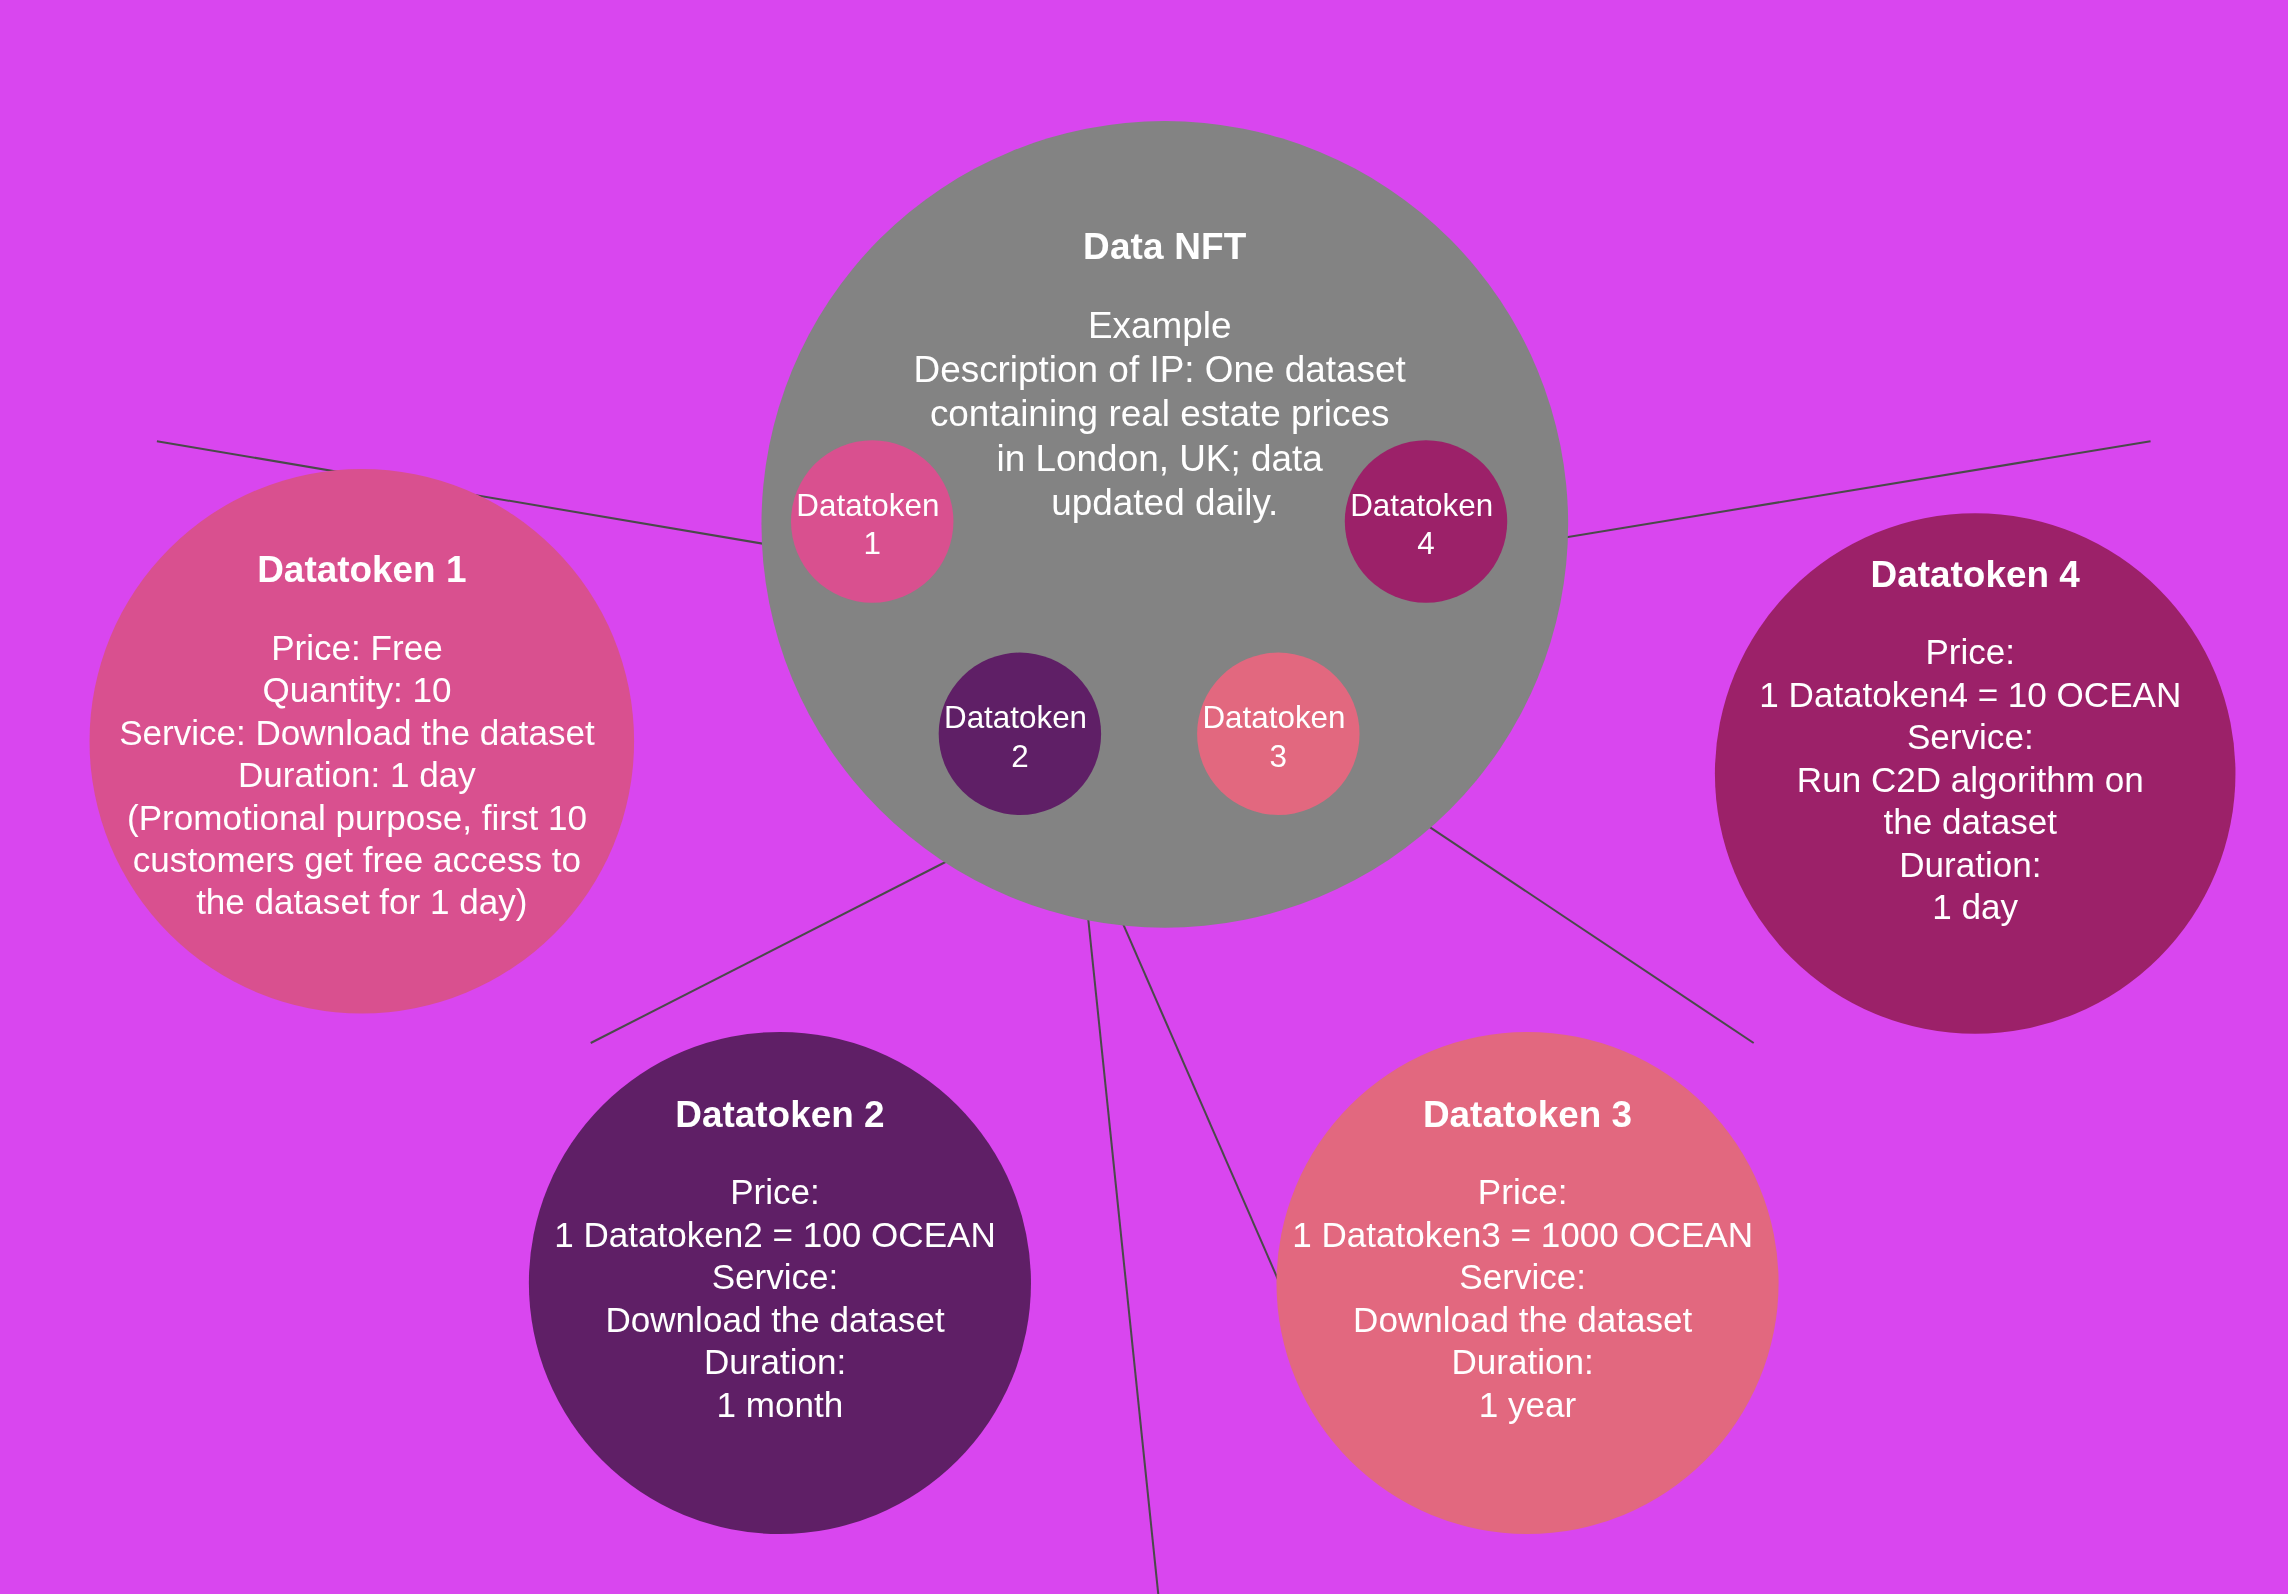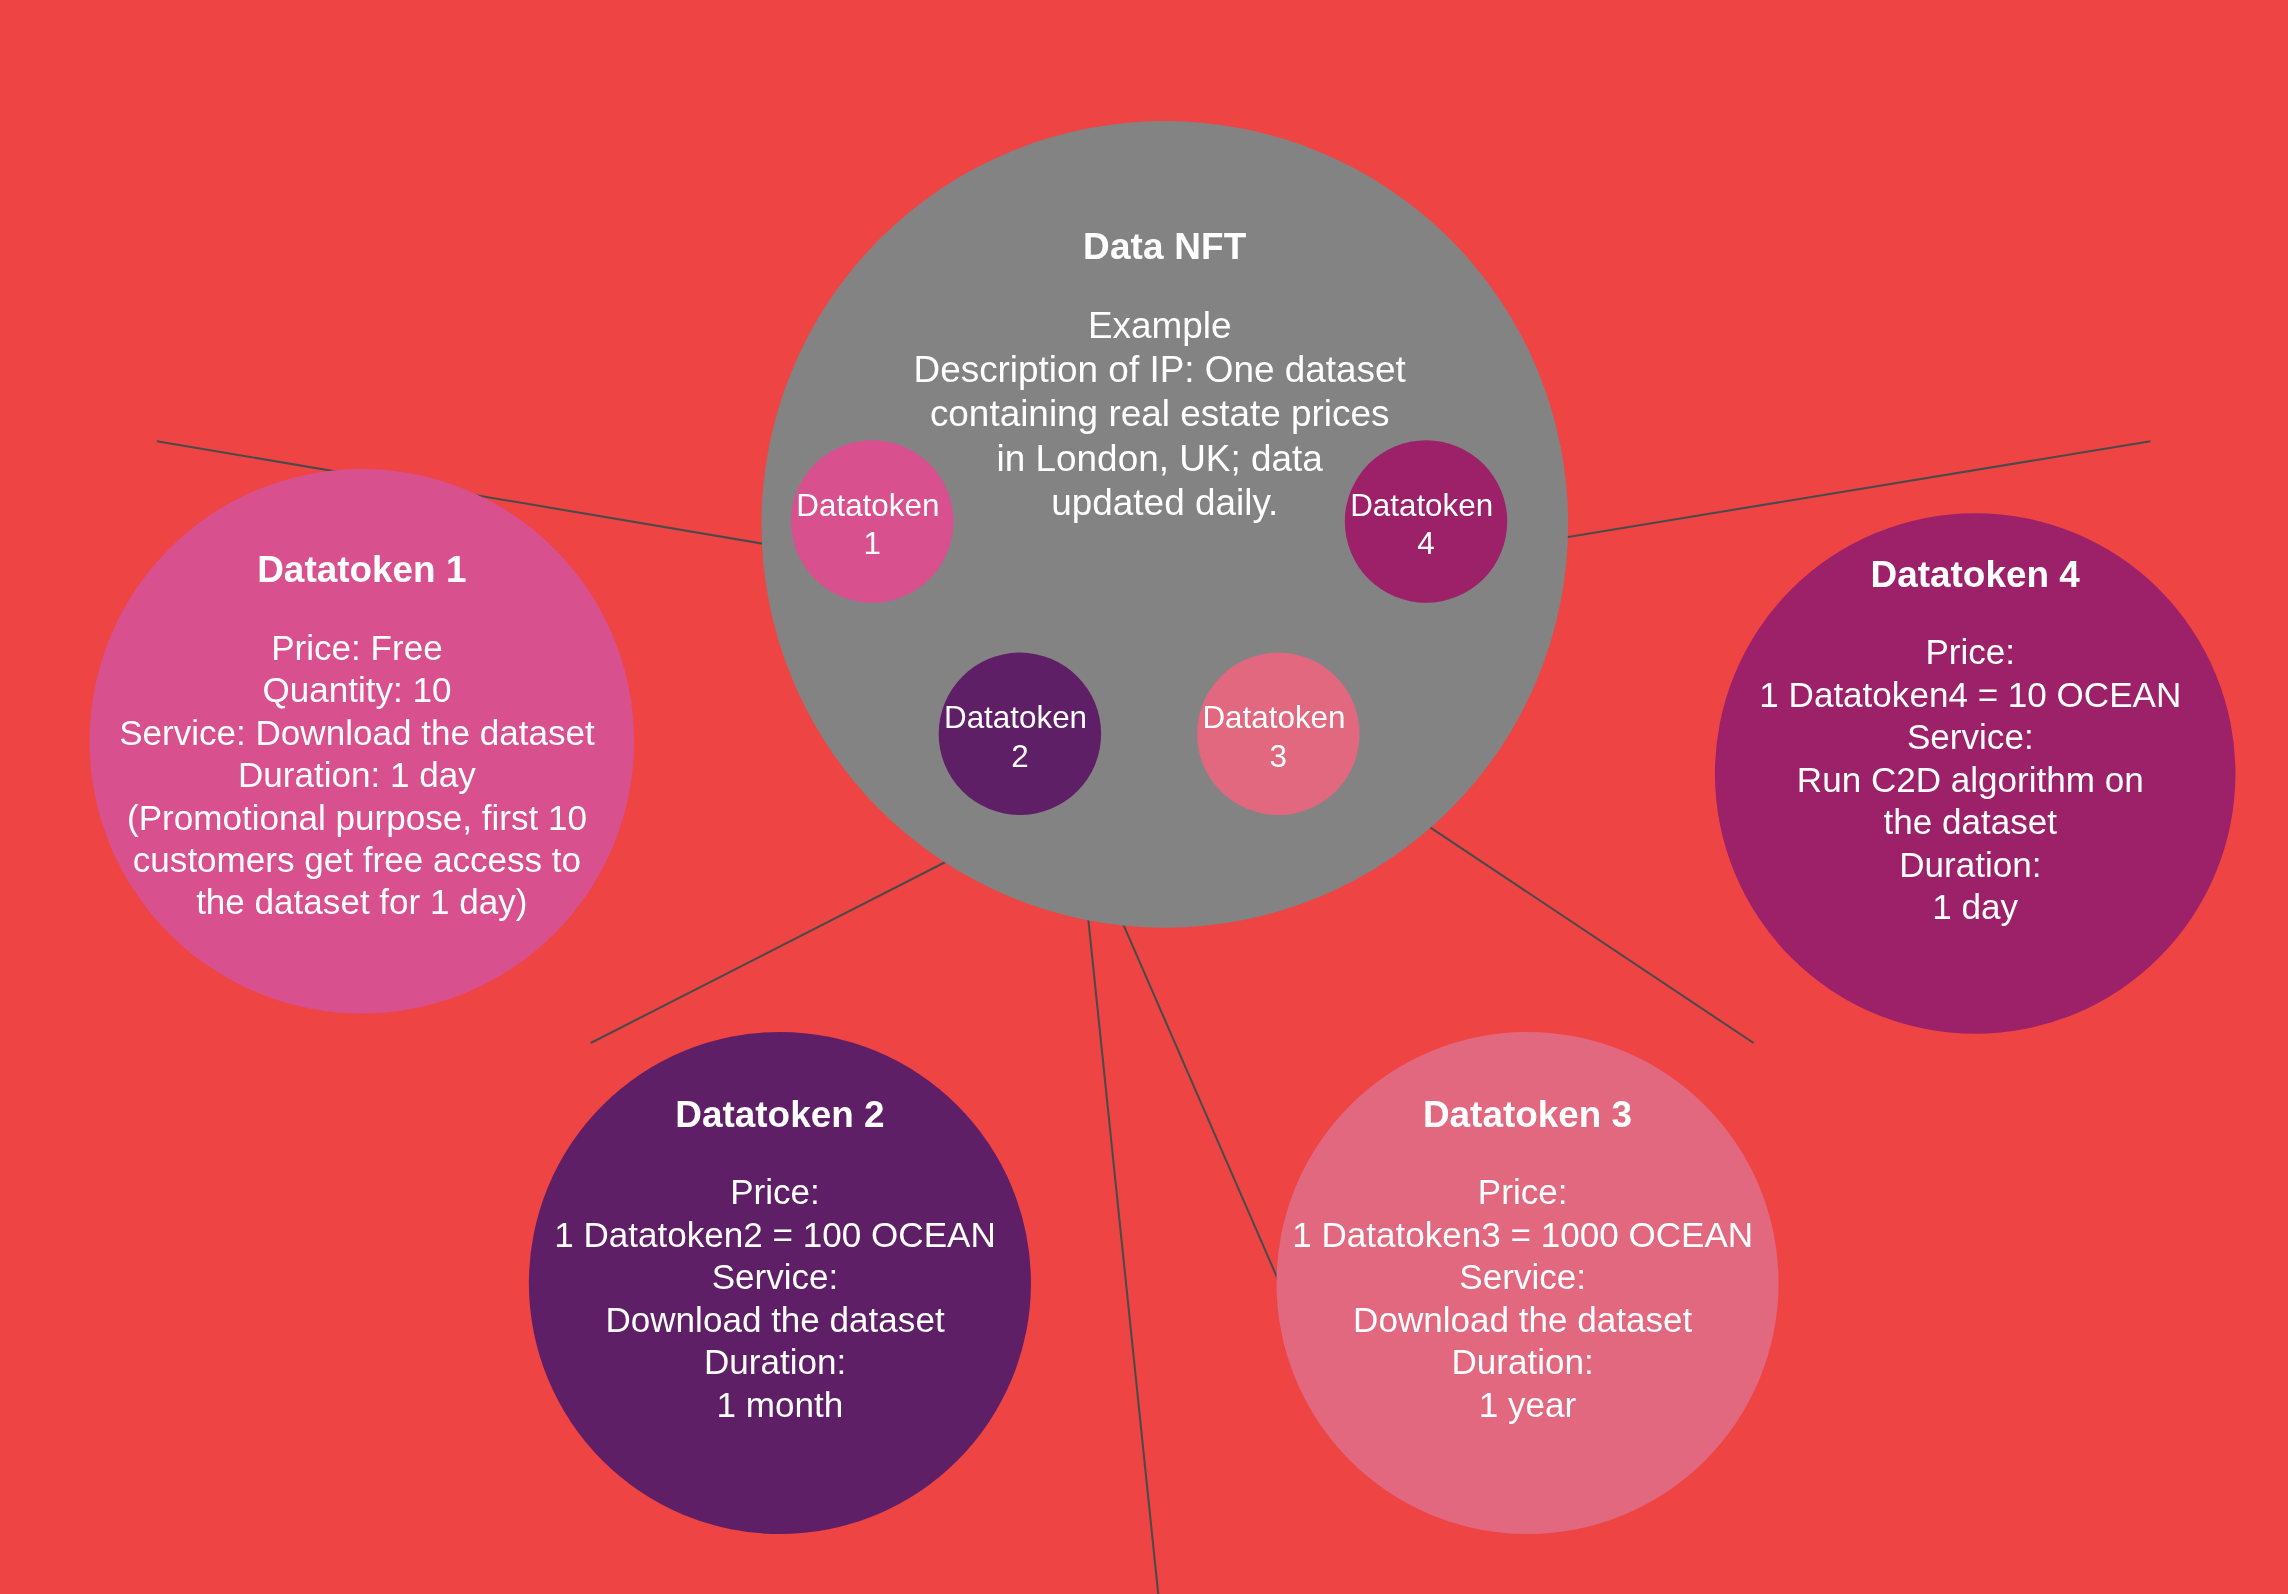--- a/index.html
+++ b/index.html
@@ -53,21 +53,21 @@
     font-weight: normal;
   }
   .inner-label {
     font-size: 34px;
     font-weight: normal;
   }
 </style>
 </head>
 <body>
 
-<div id="diagram-root" style="background: #ef4444;">
+<div id="diagram-root" style="background: #d946ef;">
   <svg id="diagram" viewBox="0 0 2480 1728">
 
     <g>
       <line class="leader-line" x1="1010" y1="620" x2="170" y2="478" stroke="#4a4a4a"></line>
       <line class="leader-line" x1="1130" y1="880" x2="640" y2="1130" stroke="#4a4a4a"></line>
       <line class="leader-line" x1="1175" y1="905" x2="1432" y2="1495" stroke="#4a4a4a"></line>
       <line class="leader-line" x1="1478" y1="618" x2="2330" y2="478" stroke="#4a4a4a"></line>
       <line class="leader-line" x1="1255" y1="1728" x2="1165" y2="860" stroke="#4a4a4a"></line>
       <line class="leader-line" x1="1510" y1="870" x2="1900" y2="1130" stroke="#4a4a4a"></line>
     </g>

